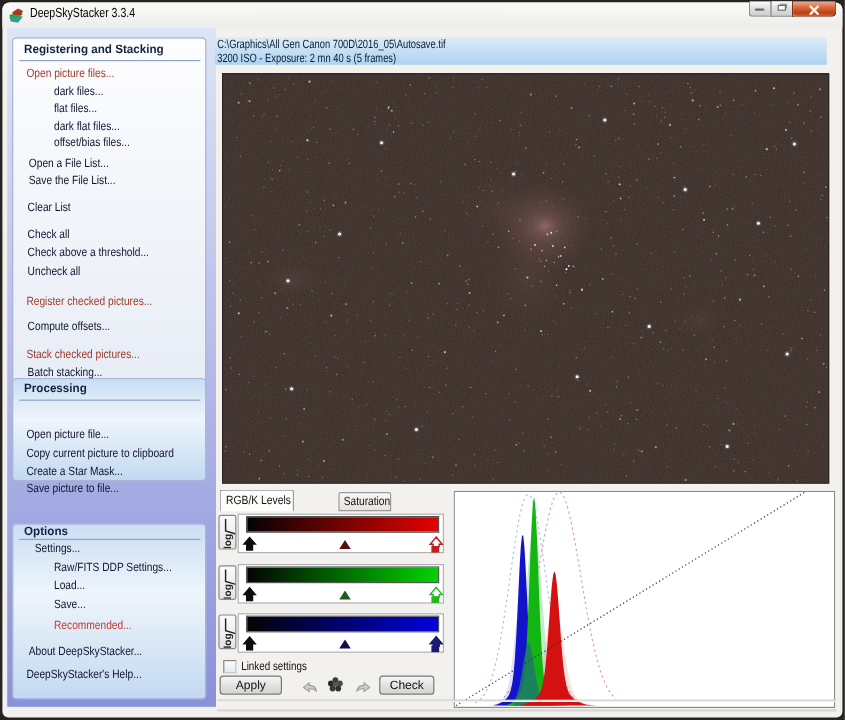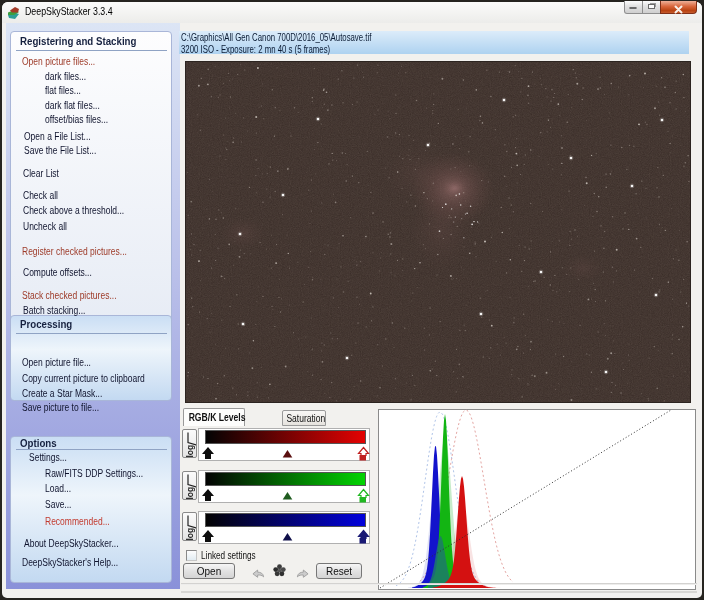--- a/index.html
+++ b/index.html
@@ -24,21 +24,21 @@
 #p1 { top:31px; height:296px; background:linear-gradient(#fdfdfe,#e7ecf5); }
 #p2 { top:315px; height:86px; background:linear-gradient(#cadef4,#eef5fb 40%,#c3d9f1); }
 #p3 { top:436px; height:147px; background:linear-gradient(#cadef4,#eef5fb 40%,#c3d9f1); }
 .phead { position:absolute; left:9px; font-size:10px; font-weight:bold; color:#16213f; white-space:nowrap; transform:scaleX(0.97); transform-origin:0 50%; }
 .pline { position:absolute; left:5px; width:151px; height:1px; background:#8fa3c4; }
 .it { position:absolute; font-size:10px; white-space:nowrap; transform:scaleX(0.85); transform-origin:0 50%; }
 #infobar { position:absolute; left:179px; top:31px; width:510px; height:23px;
   background:linear-gradient(#dcecfa,#aed2f0); font-size:10px; color:#0a1a33; line-height:11.5px; padding:1px 0 0 2px; }
 #imgarea { position:absolute; left:185px; top:61px; width:506px; height:342px; background:#372b26; border:1px solid #2c2420; }
 .tab { position:absolute; font-size:10px; text-align:center; color:#111; border:1px solid #9a9a9a; white-space:nowrap; }
-#tab1 { left:183px; top:408px; width:62px; height:18px; background:#fdfdfc; border-bottom:none; border-radius:2px 2px 0 0; line-height:17px; z-index:3; padding-right:3px;font-weight:bold; }
+#tab1 { left:183px; top:408px; width:62px; height:18px; background:#fdfdfc; border-bottom:none; border-radius:2px 2px 0 0; line-height:17px; z-index:3; padding-right:3px; }
 #tab2 { left:246px; top:410px; width:46px; height:16px; background:linear-gradient(#f8f7f5,#e6e3de); border-radius:2px 2px 0 0; line-height:15px;margin-top:34px; }
 #tab3 { left:282px; top:410px; width:44px; height:16px; background:linear-gradient(#f8f7f5,#e6e3de); border-radius:2px 2px 0 0; line-height:15px; }
 .logb { position:absolute; left:182px; width:15px; height:29px; border:1px solid #8a8a8a; border-radius:2px;
   background:linear-gradient(#fbfbfb,#e4e4e4); overflow:hidden; }
 .rowbox { position:absolute; left:198px; width:172px; height:33px; background:#fff; border:1px solid #b0b0b0; }
 .gbar { position:absolute; left:205px; width:161px; height:14px; border:1px solid #555; }
 .mstrip { position:absolute; left:199px; width:172px; height:15px; }
 #chk { position:absolute; left:186px; top:550px; width:11px; height:11px; border:1px solid; border-color:#898989 #c6c6c6 #c6c6c6 #898989; background:linear-gradient(#fdfdfd,#e2ecf2); }
 #chklbl { position:absolute; left:201px; top:550px; font-size:10px; color:#111; transform:scaleX(0.82); transform-origin:0 0; }
 .pbtn { position:absolute; top:563px; height:16px; border:1px solid #777; border-radius:3px;
@@ -965,22 +965,22 @@
 <div class="rowbox" style="top:511px"></div>
 <div class="gbar" style="top:513px;background:linear-gradient(90deg,#030303,#0202dc)"></div>
 <div class="mstrip" style="top:529px"><svg width="172" height="15" viewBox="0 0 172 15">
       <path d="M9 1 L15 8 L12 8 L12 13 L6 13 L6 8 L3 8 Z" fill="#0d0d0d"></path>
       <path d="M88.5 4 L93.3 11.5 L83.7 11.5 Z" fill="#10104a"></path>
       <path d="M164.5 1.5 L169.5 7.5 L167 7.5 L167 9.5 L162 9.5 L162 7.5 L159.5 7.5 Z" fill="#1a1a75" stroke="#1a1a75" stroke-width="1.2"></path>
       <rect x="160.5" y="9" width="6.5" height="5.5" fill="#1a1a75"></rect>
     </svg></div>
 <div id="chk"></div>
 <div id="chklbl">Linked settings</div>
-<div class="pbtn" id="apply">Open</div>
-<div class="pbtn" id="reset">Reset</div>
+<div class="pbtn" id="apply">Apply</div>
+<div class="pbtn" id="reset">Check</div>
 <div class="icon" style="left:251px"><svg width="15" height="12" viewBox="0 0 17 14">
       <path d="M2 8 L7.5 3.5 L7.5 6 C11 6 14 7.5 14.5 11.5 C12.5 9.5 10 9.2 7.5 9.4 L7.5 12 Z" fill="#cccccc" stroke="#9a9a9a" stroke-width="1"></path>
     </svg></div>
 <div class="icon" style="left:272px;top:563px"><svg width="15" height="15" viewBox="0 0 16 16">
       <circle cx="8" cy="4" r="2.6" fill="#3c3c3c"></circle>
       <circle cx="4" cy="7" r="2.6" fill="#2c2c2c"></circle>
       <circle cx="12" cy="7" r="2.6" fill="#4a4a4a"></circle>
       <circle cx="5.5" cy="11.5" r="2.6" fill="#383838"></circle>
       <circle cx="10.5" cy="11.5" r="2.6" fill="#303030"></circle>
       <circle cx="8" cy="8" r="2" fill="#555"></circle>

